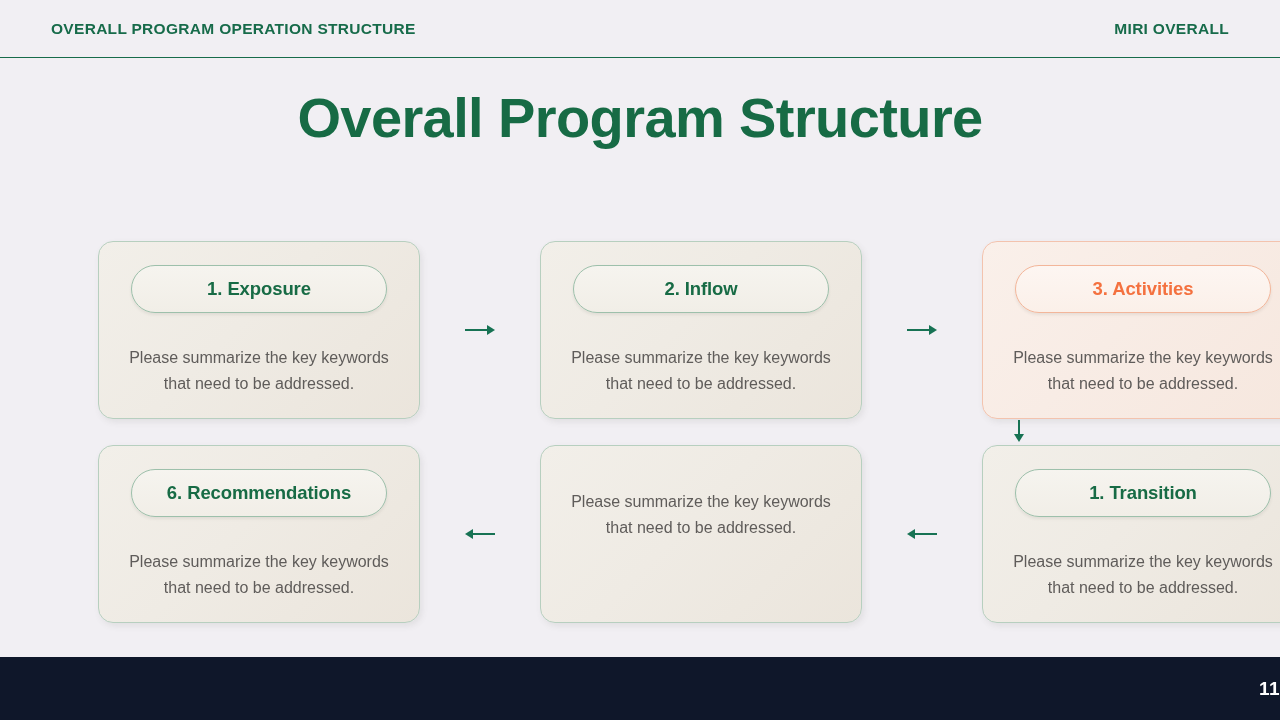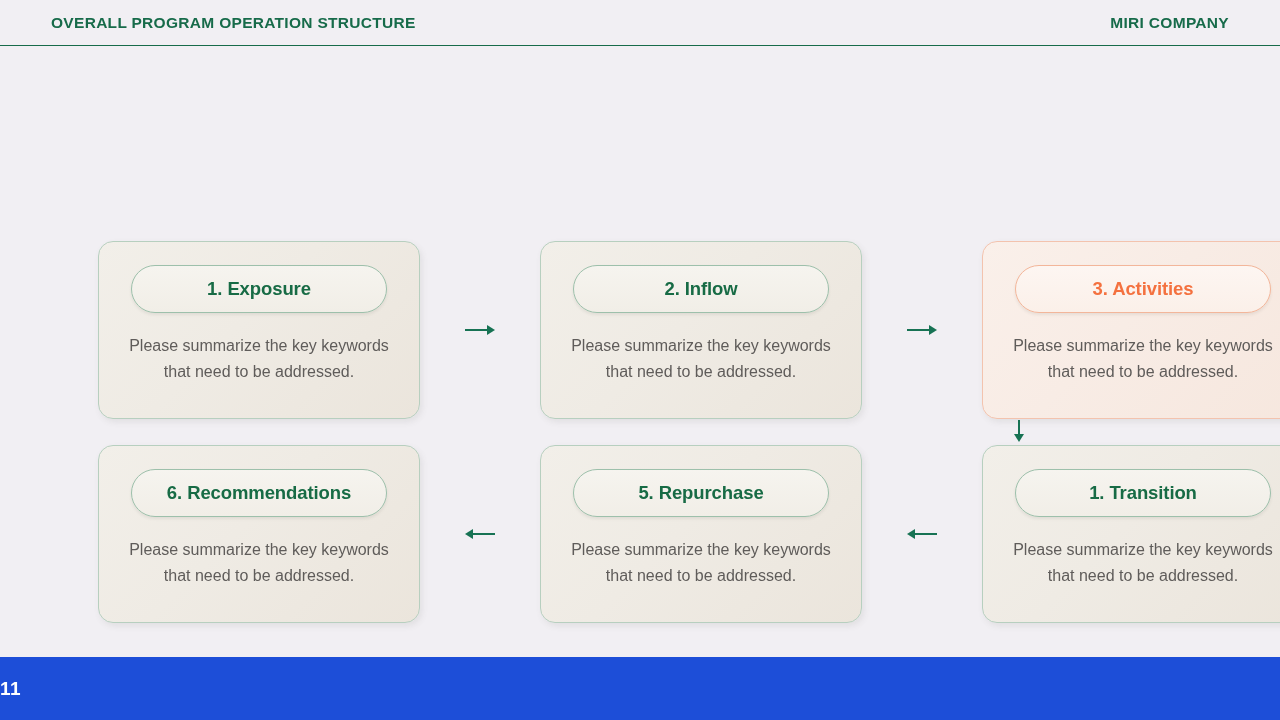--- a/index.html
+++ b/index.html
@@ -14,21 +14,21 @@
     background: #f1eff3;
     font-family: "Liberation Sans", sans-serif;
     position: relative;
   }
 
   
   .topbar {
     position: absolute;
     top: 0; left: 0;
     width: 1280px;
-    height: 46px;
+    height: 58px;
     border-bottom: 1.5px solid #176b4a;
     display: flex;
     align-items: center;
     justify-content: space-between;
     padding: 0 51px;
   }
 
   .topbar-left, .topbar-right {
     color: #176b4a;
     font-size: 15.5px;
@@ -78,20 +78,21 @@
     width: 322px;
     height: 178px;
     border-radius: 15px;
     border: 1px solid #b7cfbf;
     background: linear-gradient(135deg, #f2efe9 0%, #efebe4 45%, #ebe5dc 100%);
     box-shadow: 2px 3px 6px rgba(90, 85, 80, 0.10);
     display: flex;
     flex-direction: column;
     align-items: center;
     padding-top: 23px;
+    gap: 12px;
   }
 
   .card.accent {
     border: 1px solid #f3c3ae;
     background: linear-gradient(135deg, #faf0ea 0%, #f8ece5 45%, #f6e7de 100%);
   }
 
   .pill {
     width: 256px;
     height: 48px;
@@ -209,42 +210,43 @@
     border-top: 8px solid #177253;
   }
 
   
   .footer {
     position: absolute;
     left: 0;
     top: 657px;
     width: 1280px;
     height: 63px;
-    background: #1d4ed8;
-    display: flex;
-    align-items: center;
-    justify-content: flex-start;
+    background: #0f172a;
+    display: flex;
+    align-items: center;
+    justify-content: flex-end;
   }
 
   .page-number {
     color: #ffffff;
     font-size: 19px;
     font-weight: bold;
     letter-spacing: 0.4px;
   }
 </style>
 </head>
 <body>
 
 <div class="topbar">
   <div class="topbar-left">OVERALL PROGRAM OPERATION STRUCTURE</div>
-  <div class="topbar-right">MIRI COMPANY</div>
+  <div class="topbar-right">MIRI OVERALL</div>
 </div>
 
 <div class="title-block">
+  <div class="main-title">Overall Program Structure</div>
 </div>
 
 <div class="grid">
 
   <div class="card">
     <div class="pill">
       <span class="pill-label">1. Exposure</span>
     </div>
     <div class="card-body">Please summarize the key keywords that need to be addressed.</div>
   </div>
@@ -282,23 +284,20 @@
       <span class="pill-label">6. Recommendations</span>
     </div>
     <div class="card-body">Please summarize the key keywords that need to be addressed.</div>
   </div>
 
   <div class="arrow-cell">
     <div class="arrow-h left"></div>
   </div>
 
   <div class="card">
-    <div class="pill">
-      <span class="pill-label">5. Repurchase</span>
-    </div>
     <div class="card-body">Please summarize the key keywords that need to be addressed.</div>
   </div>
 
   <div class="arrow-cell">
     <div class="arrow-h left"></div>
   </div>
 
   <div class="card">
     <div class="pill">
       <span class="pill-label">1. Transition</span>

